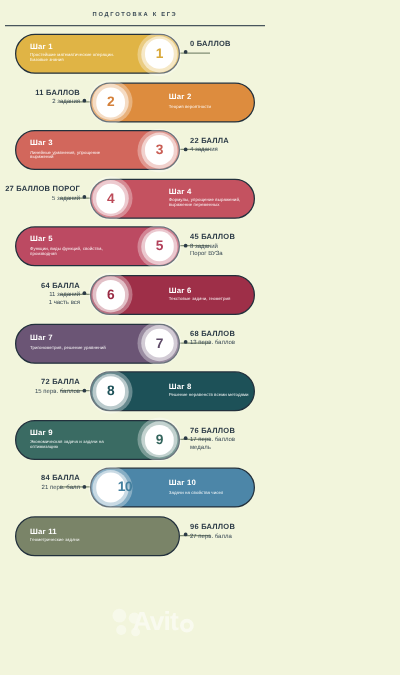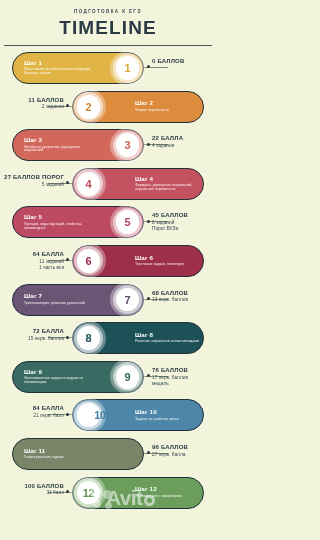--- a/index.html
+++ b/index.html
@@ -105,21 +105,20 @@
     margin-left:1px;margin-top:5px;
   }
 </style>
 </head>
 <body>
 
 <div id="page">
 
   <div class="header">
     <div class="kicker">ПОДГОТОВКА К ЕГЭ</div>
-    <div class="bigtitle">TIMELINE</div>
     <div class="hrule"></div>
   </div>
 
   <div class="tl" id="tl">
       <div class="row left">
         <div class="conn" style="left: 144px; width: 24px;"></div>
         <div class="dot" style="left: 147px;"></div>
         <div class="pill" style="background: rgb(224, 180, 69);">
           <div class="ptext">
             <div class="pstep">Шаг 1</div>
@@ -324,40 +323,20 @@
         <div class="dot" style="left: 147px;"></div>
         <div class="pill" style="background: rgb(122, 132, 104);">
           <div class="ptext">
             <div class="pstep">Шаг 11</div>
             <div class="pdesc">Геометрические задачи</div>
           </div>
         </div>
         <div class="note">
           <div class="nmain">96 БАЛЛОВ</div>
           <div class="nsub">27 перв. балла</div>
-        </div>
-      </div>
-      <div class="row right">
-        <div class="conn" style="right: 144px; width: 24px;"></div>
-        <div class="dot" style="right: 147px;"></div>
-        <div class="pill" style="background: rgb(107, 158, 92);">
-          <div class="ptext">
-            <div class="pstep">Шаг 12</div>
-            <div class="pdesc">Планиметрия с параметром</div>
-          </div>
-        </div>
-        <div class="badge">
-          <div class="ring1"></div>
-          <div class="ring2"></div>
-          <div class="ring3"></div>
-          <div class="num" style="color: rgb(95, 147, 82);">12</div>
-        </div>
-        <div class="note">
-          <div class="nmain">100 БАЛЛОВ</div>
-          <div class="nsub">31 балл</div>
         </div>
       </div>
     </div>
 
   <div class="wm">
     <div class="wm-dots">
       <i class="d1"></i>
         <i class="d2"></i>
         <i class="d3"></i>
         <i class="d4"></i>

